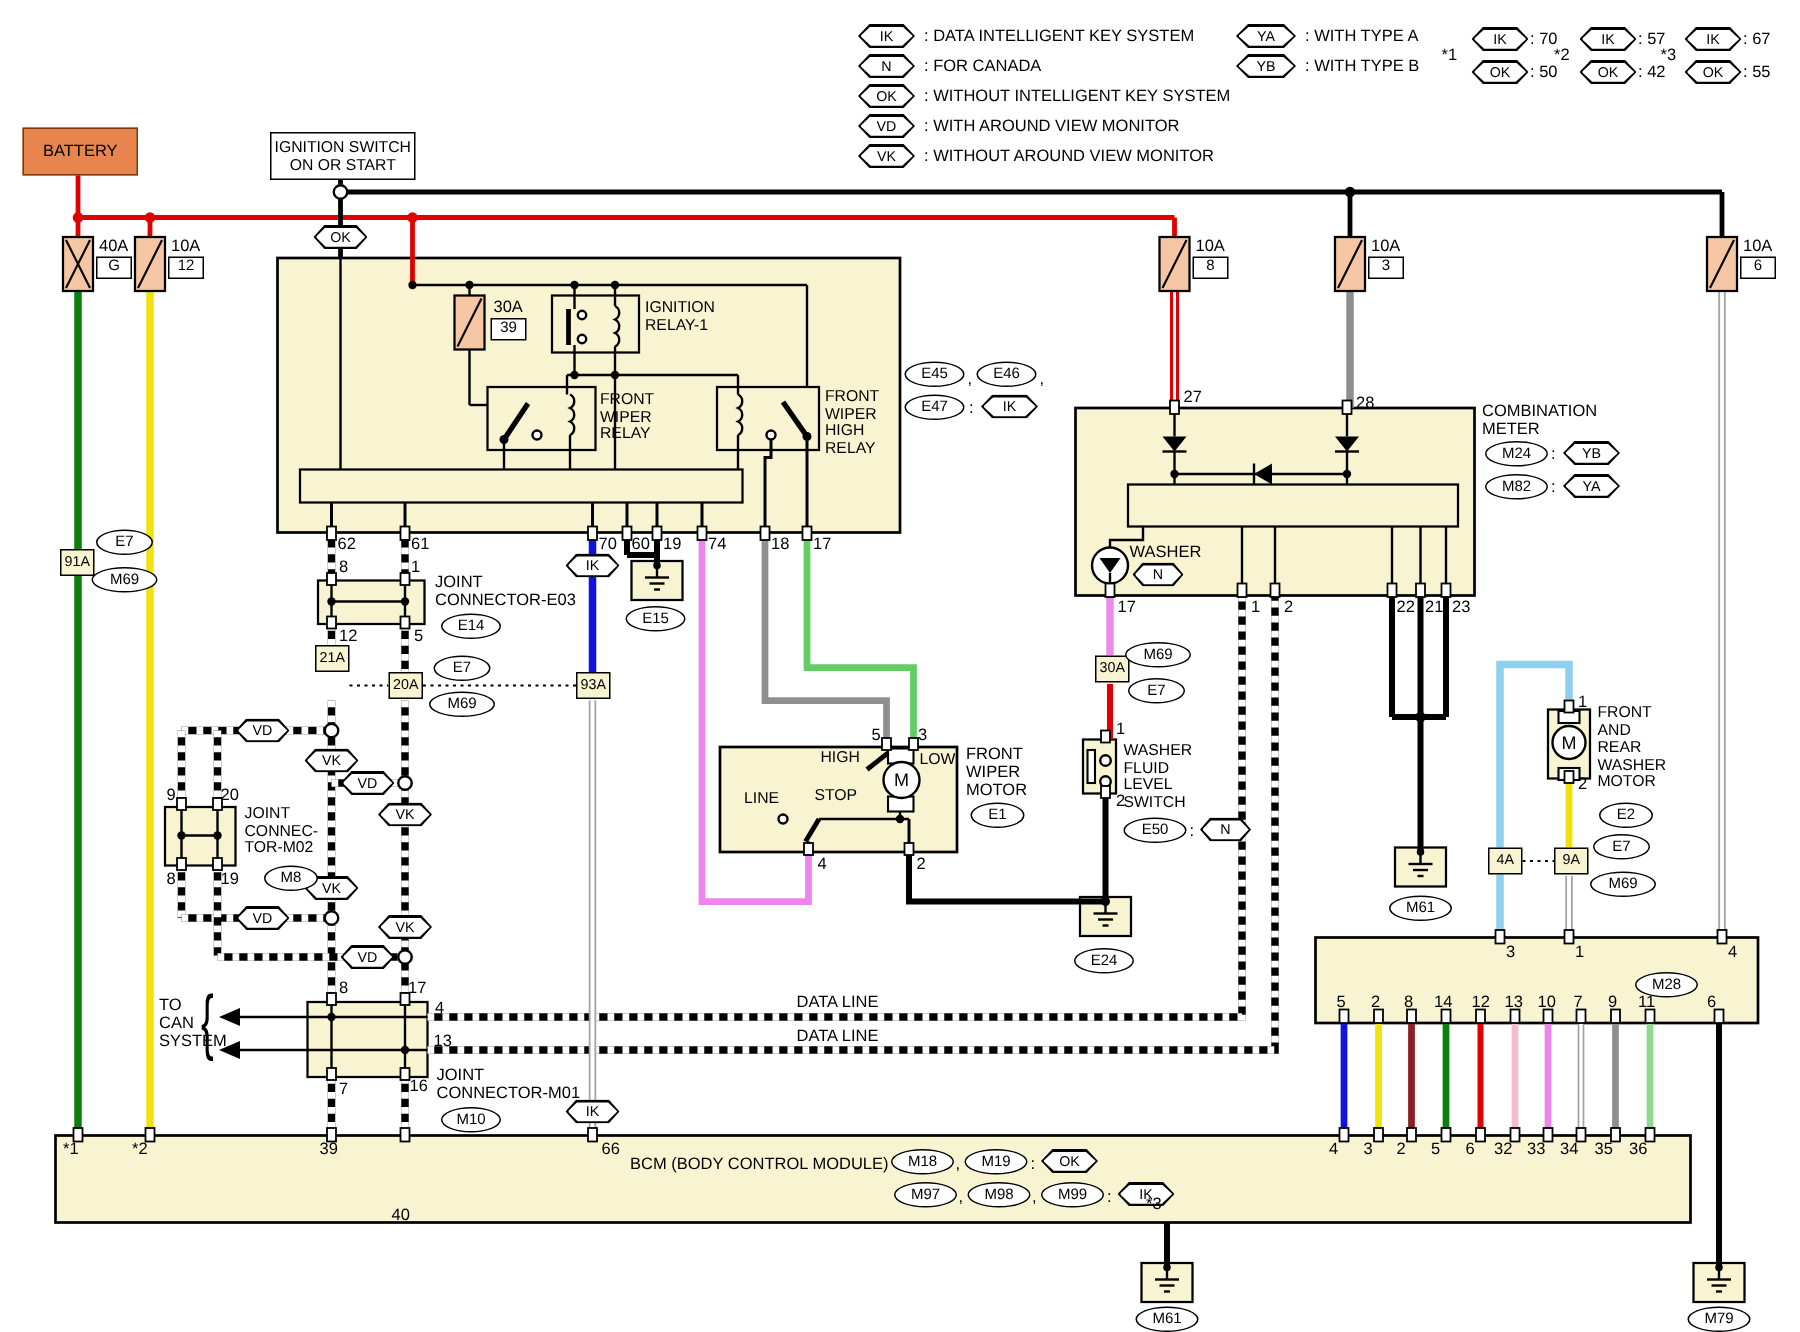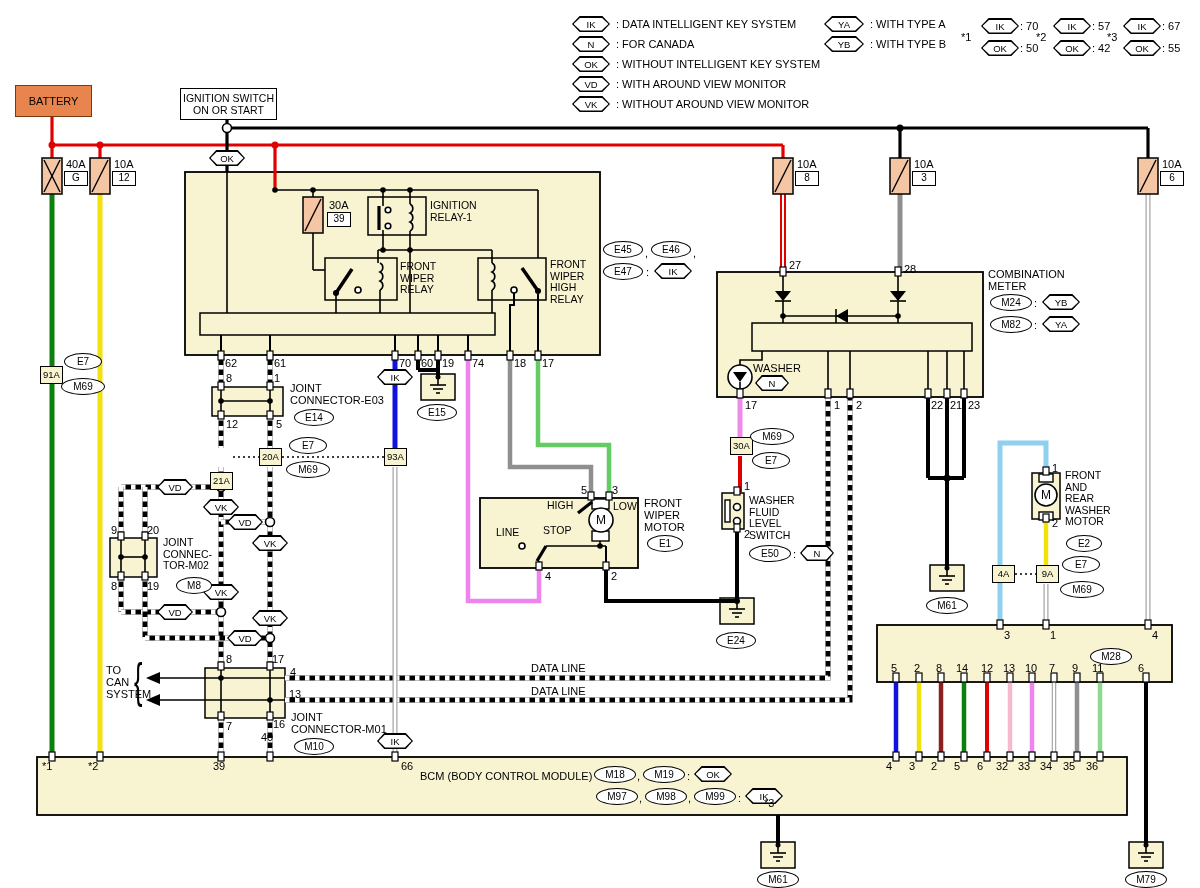--- a/index.html
+++ b/index.html
@@ -534,21 +534,21 @@
 <div class="oval" style="left:417px;top:404px;width:40px">E15</div>
 
 <div class="p" style="left:226px;top:373px">8</div>
 <div class="p" style="left:274px;top:373px">1</div>
 <div class="p" style="left:226px;top:419px">12</div>
 <div class="p" style="left:276px;top:419px">5</div>
 <div class="t" style="left:290px;top:382px">JOINT
 CONNECTOR-E03</div>
 <div class="oval" style="left:294px;top:409px;width:40px">E14</div>
 
-<div class="cbox" style="left:210px;top:472px">21A</div>
+<div class="cbox" style="left:210px;top:430px">21A</div>
 <div class="cbox" style="left:259px;top:448px">20A</div>
 <div class="cbox" style="left:384px;top:448px">93A</div>
 <div class="oval" style="left:289px;top:437px;width:38px">E7</div>
 <div class="oval" style="left:286px;top:461px;width:44px">M69</div>
 
 <div class="hex" style="left:157px;top:479px">
       <span>VD</span>
     </div>
 <div class="hex" style="left:203px;top:499px">
       <span>VK</span>
@@ -700,21 +700,21 @@
 <div class="oval" style="left:645px;top:788px;width:42px">M98</div>
 <div class="p" style="left:688px;top:793px">,</div>
 <div class="oval" style="left:694px;top:788px;width:42px">M99</div>
 <div class="p" style="left:738px;top:793px">:</div>
 <div class="hex" style="left:745px;top:788px;width:38px">
       <span>IK</span>
     </div>
 <div class="p" style="left:42px;top:761px">*1</div>
 <div class="p" style="left:88px;top:761px">*2</div>
 <div class="p" style="left:213px;top:761px">39</div>
-<div class="p" style="left:261px;top:732px">40</div>
+<div class="p" style="left:261px;top:805px">40</div>
 <div class="p" style="left:401px;top:761px">66</div>
 <div class="p" style="left:886px;top:761px">4</div>
 <div class="p" style="left:909px;top:761px">3</div>
 <div class="p" style="left:931px;top:761px">2</div>
 <div class="p" style="left:954px;top:761px">5</div>
 <div class="p" style="left:977px;top:761px">6</div>
 <div class="p" style="left:996px;top:761px">32</div>
 <div class="p" style="left:1018px;top:761px">33</div>
 <div class="p" style="left:1040px;top:761px">34</div>
 <div class="p" style="left:1063px;top:761px">35</div>

